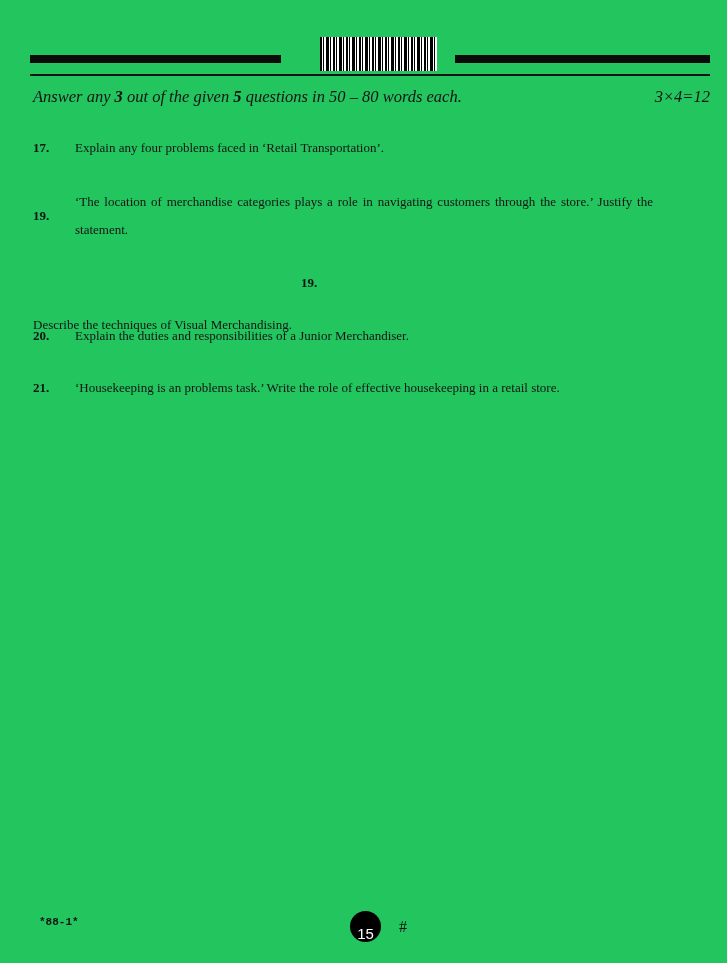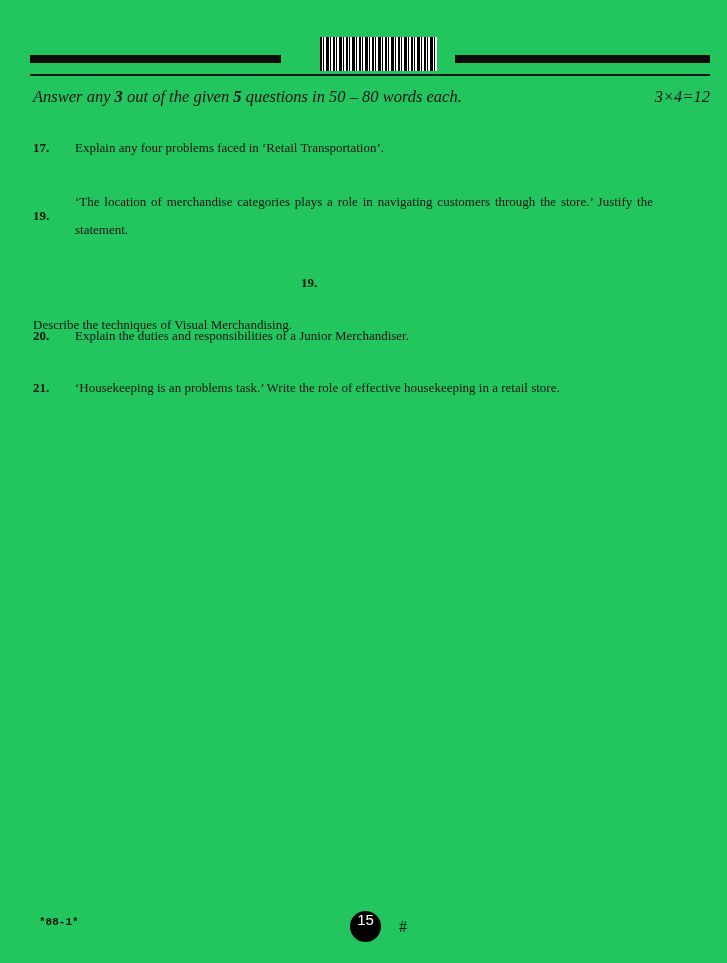--- a/index.html
+++ b/index.html
@@ -69,21 +69,21 @@
 
   
   .footer-code {
     position: absolute; left: 39px; top: 916px;
     font-weight: bold; font-size: 11px; font-family: Liberation Mono, monospace;
   }
   .page-badge {
     position: absolute; left: 350px; top: 911px;
     width: 31px; height: 31px; border-radius: 50%;
     background: #000000; color: #ffffff;
-    display: flex; align-items: flex-start; justify-content: center;
+    display: flex; align-items: flex-end; justify-content: center;
     font-family: "Liberation Sans", sans-serif; font-size: 15px;
   }
   .footer-hash {
     position: absolute; left: 399px; top: 918px;
     font-size: 16px;
   }
 </style>
 </head>
 <body>
 

